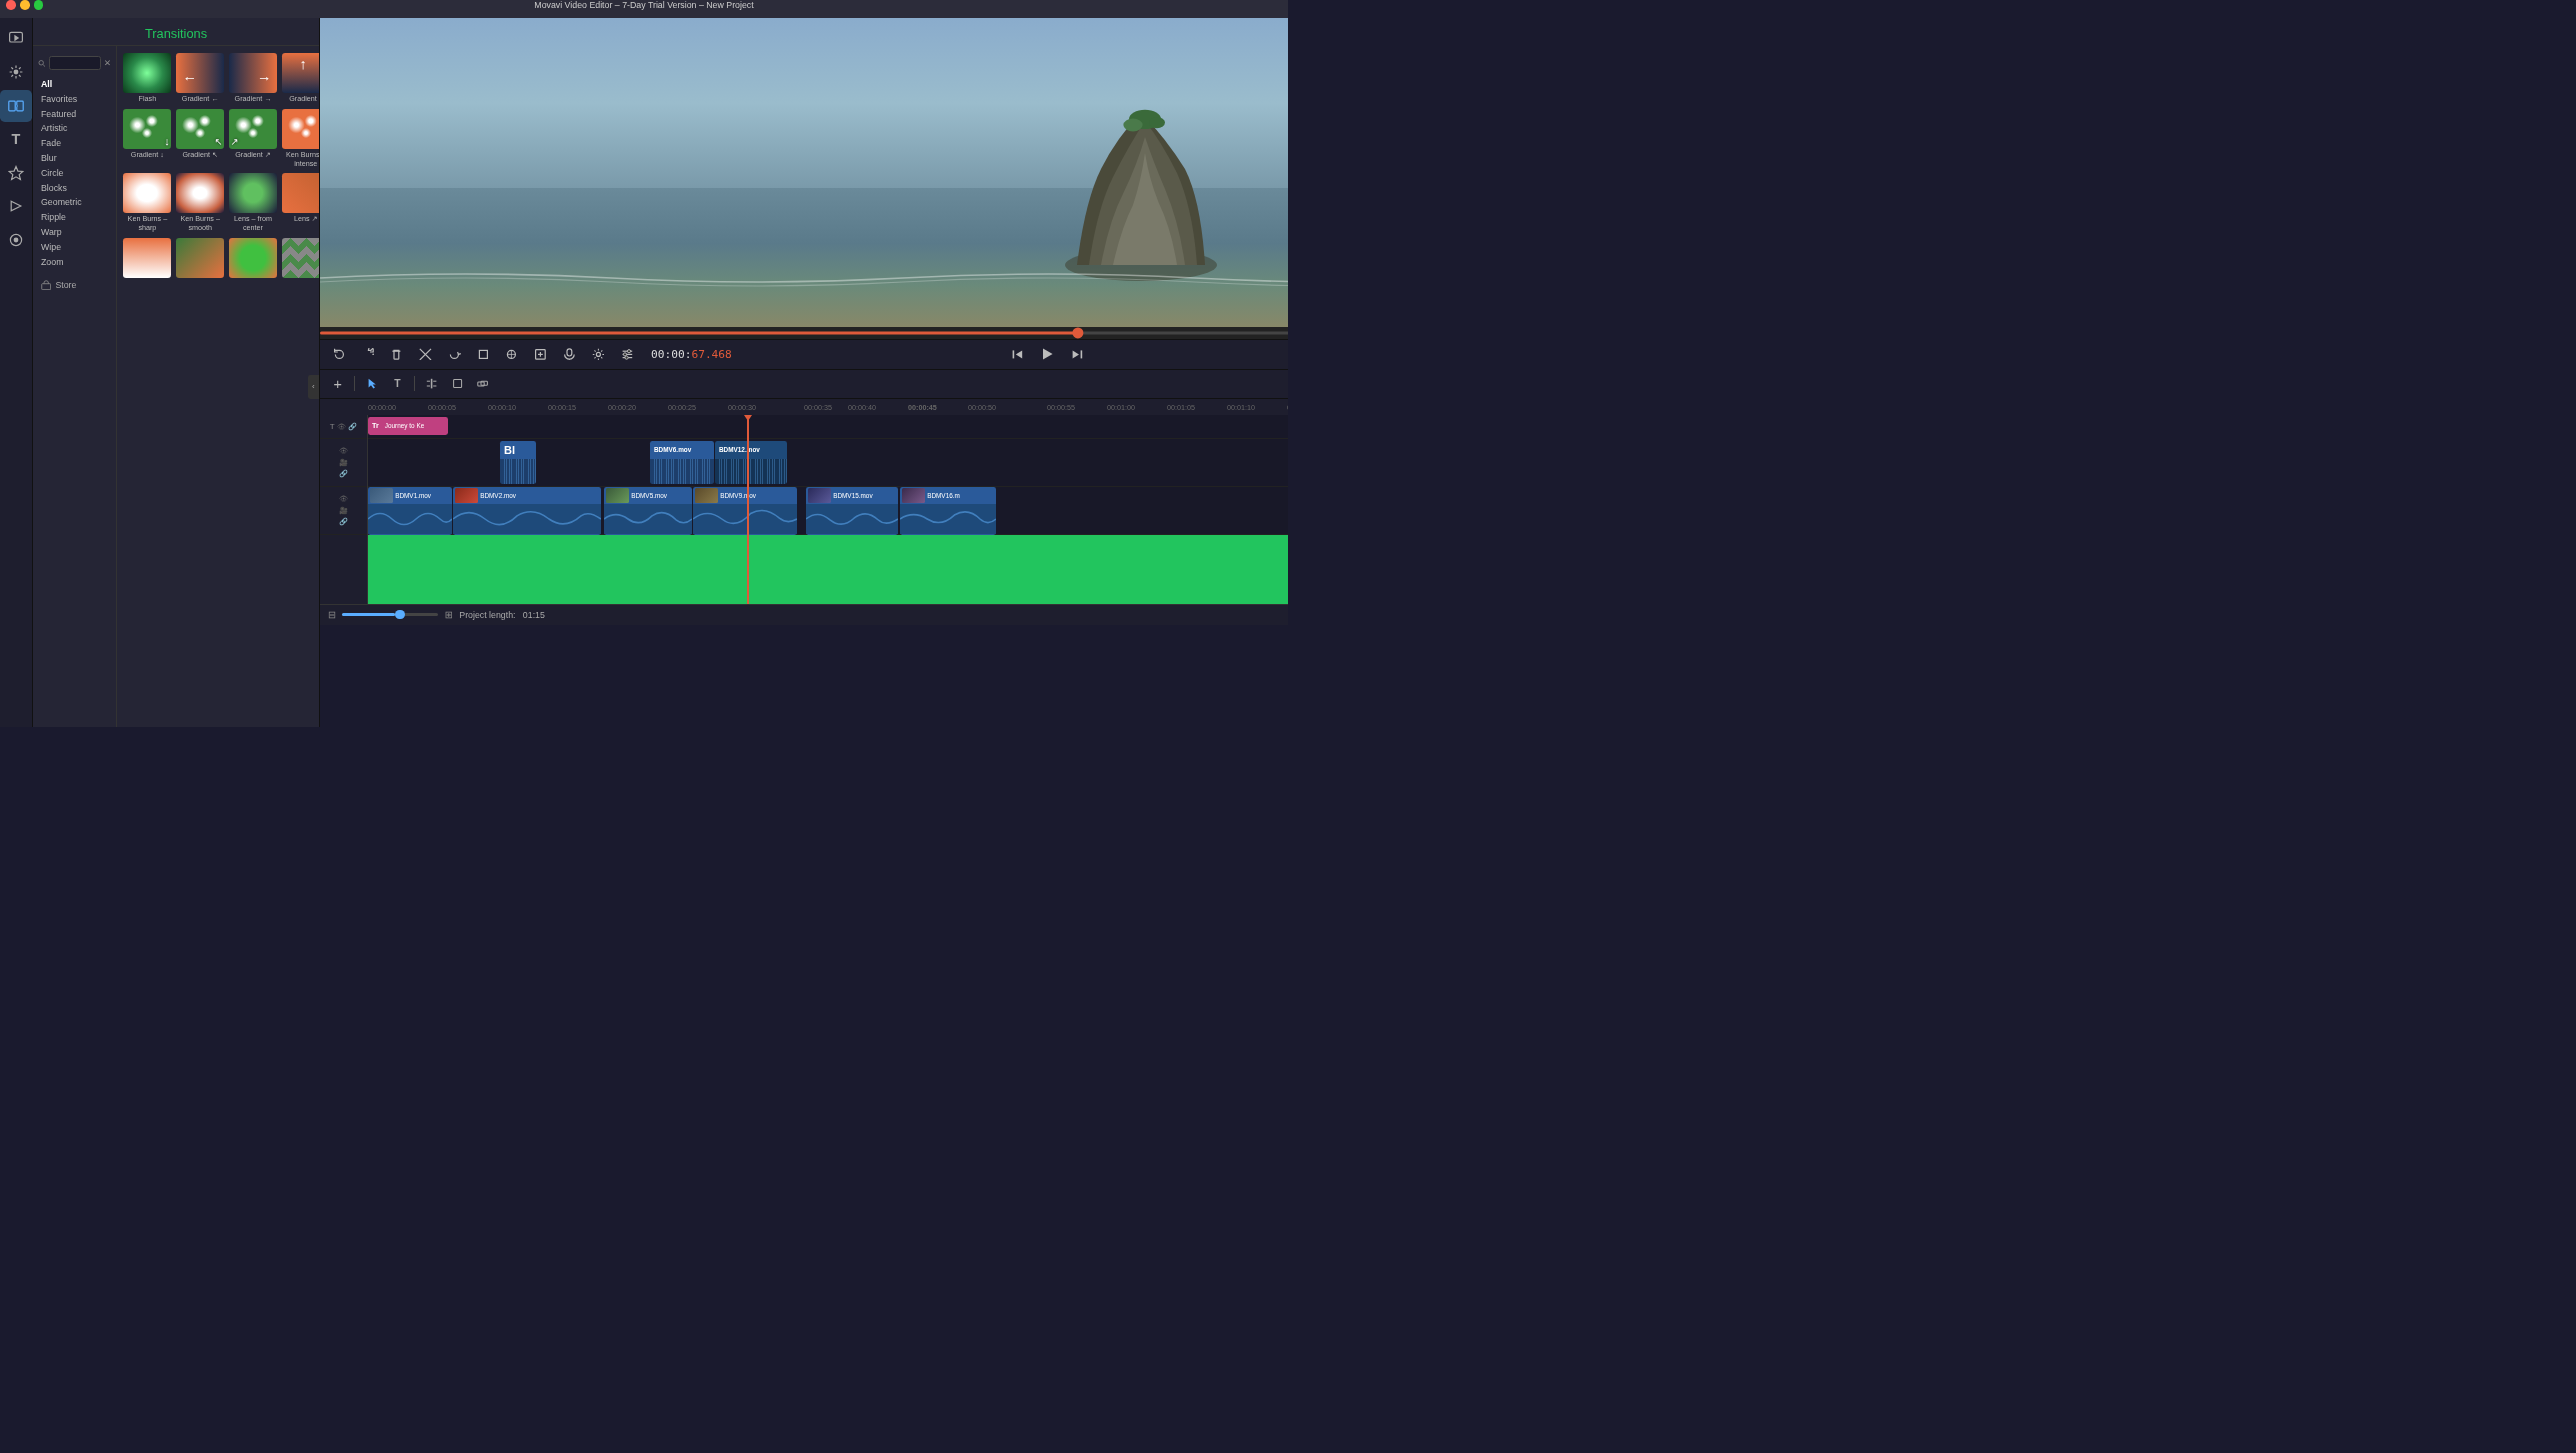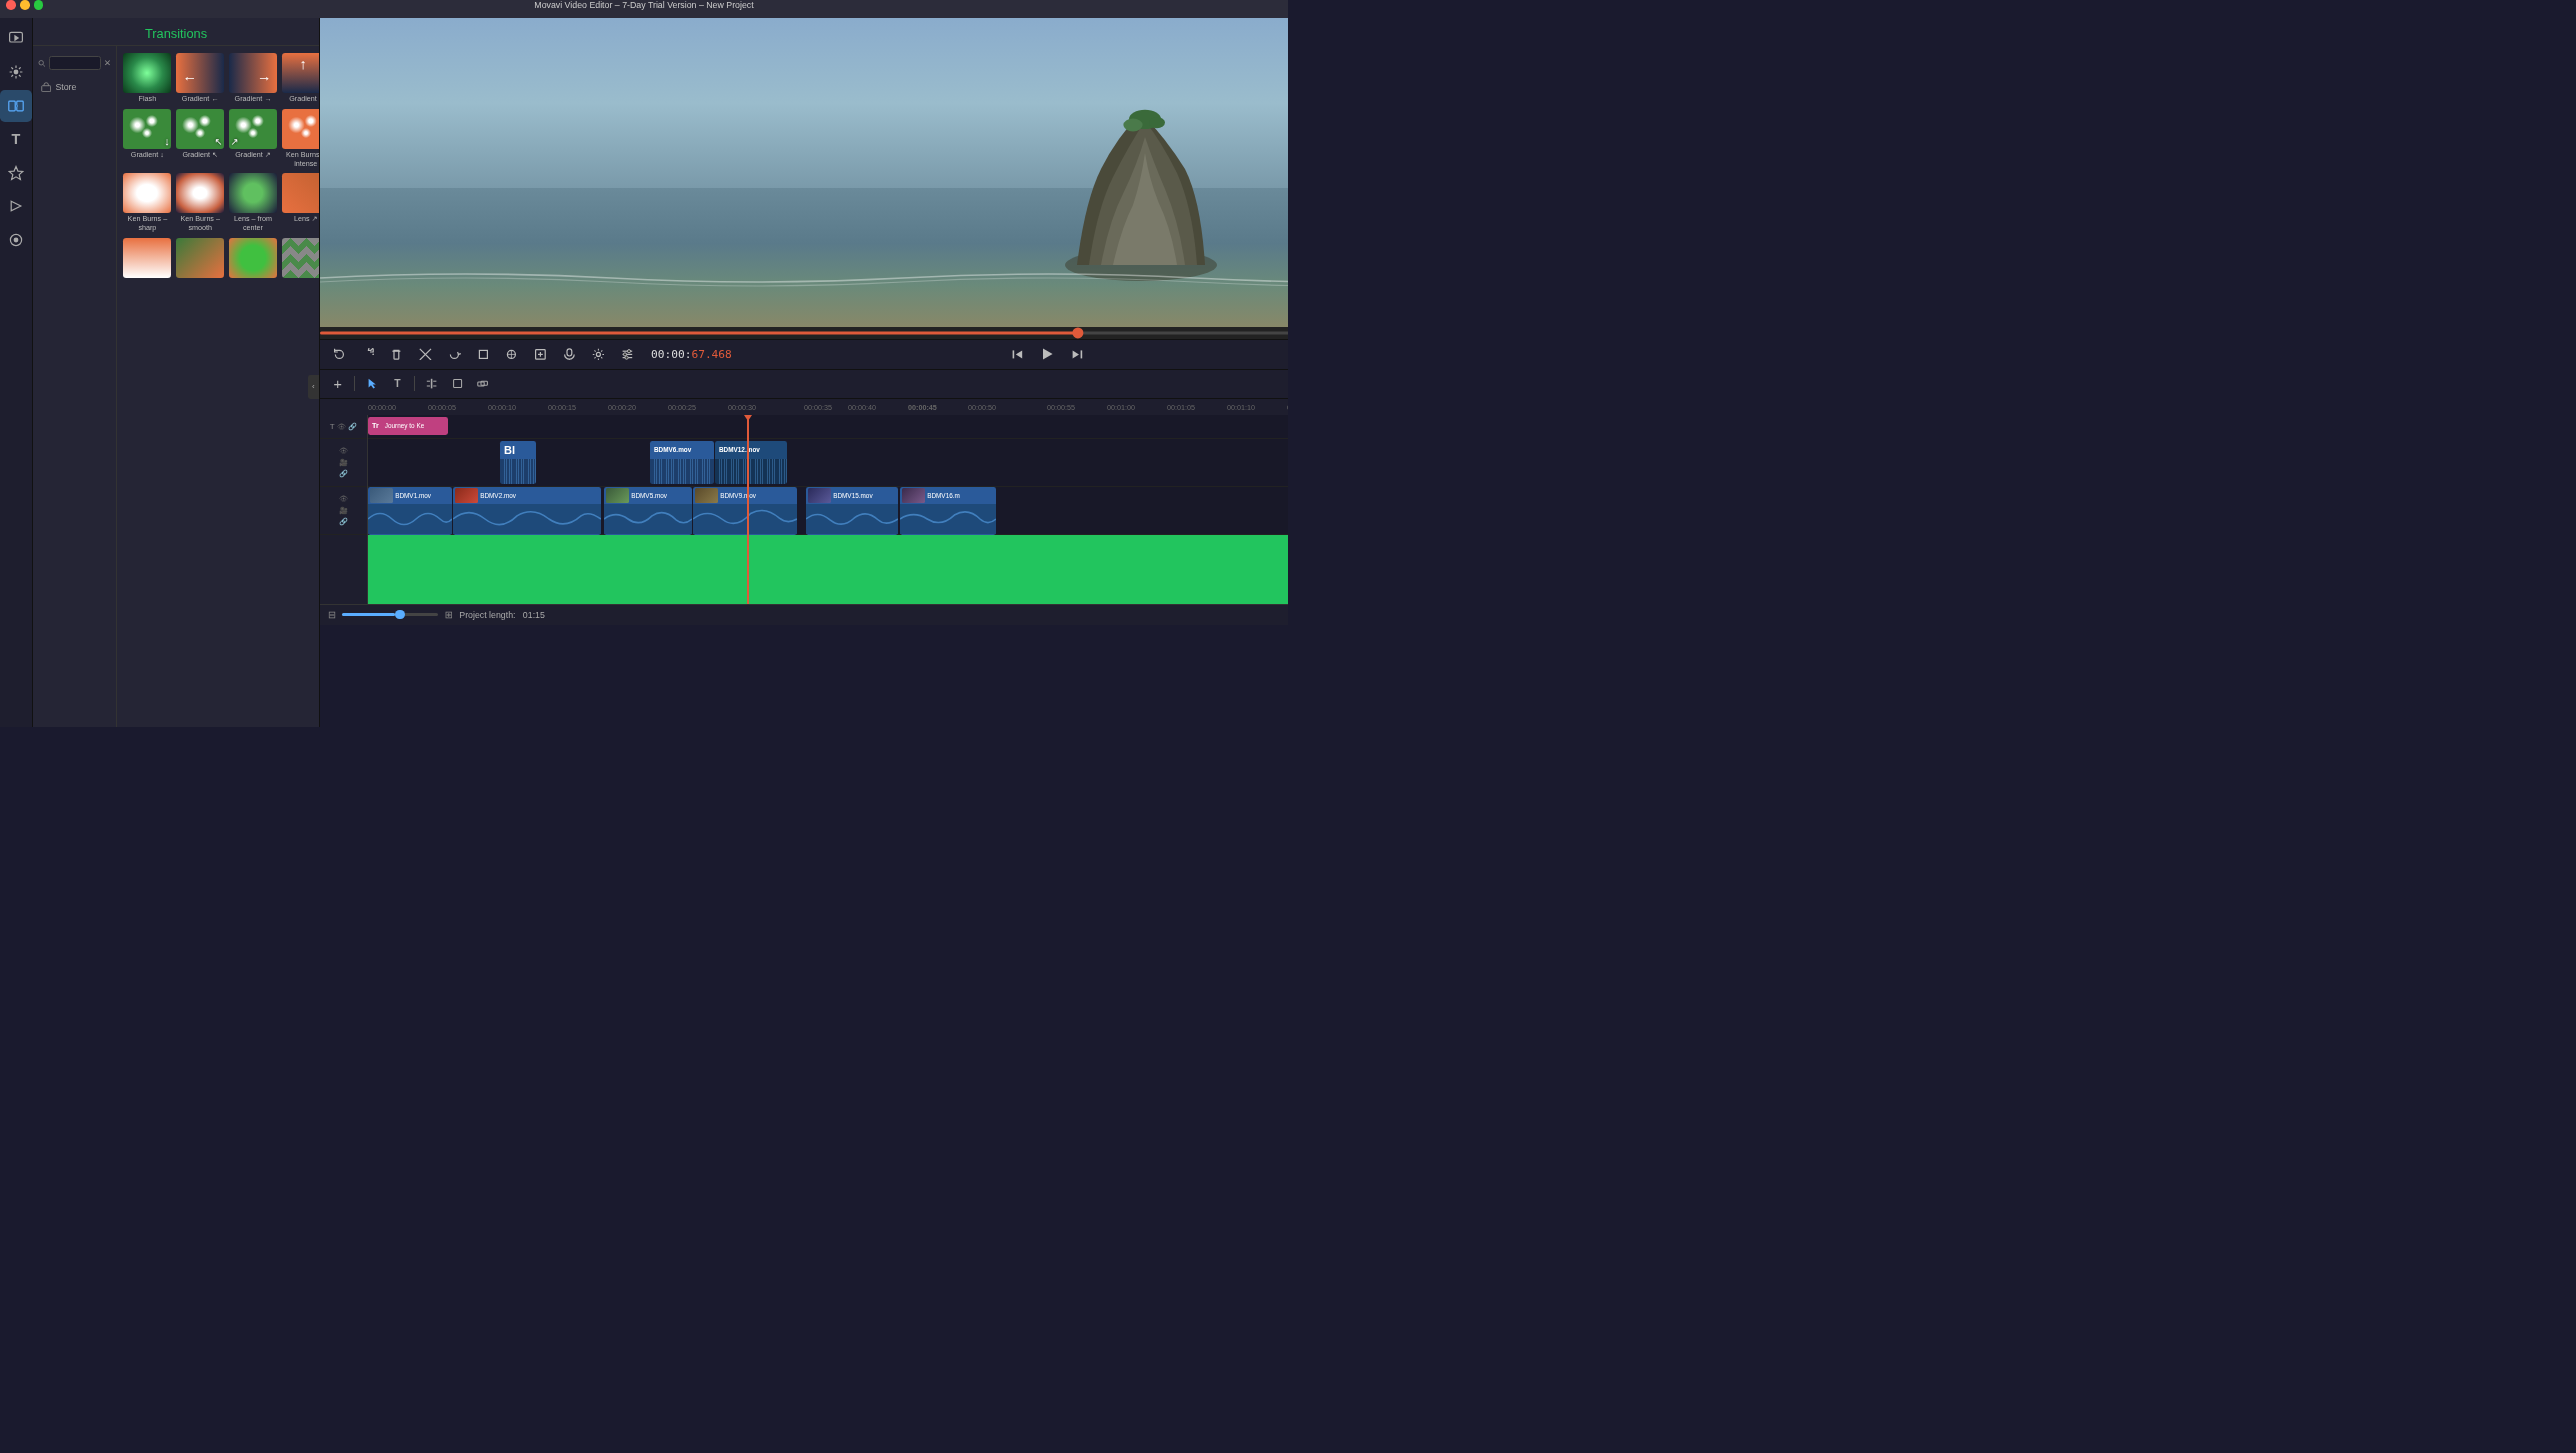--- a/index.html
+++ b/index.html
@@ -604,20 +604,35 @@
 
       <div id="transitions-sidebar">
         <div id="search-bar">
           <svg width="8.8" height="8.8" viewBox="0 0 12 12">
               <circle cx="5" cy="5" r="3.5" fill="none" stroke="#888" stroke-width="1.2"></circle>
               <line x1="8" y1="8" x2="11" y2="11" stroke="#888" stroke-width="1.2"></line>
             </svg>
           <input type="text" id="search-input" placeholder="" style="">
           <span class="close-search">✕</span>
         </div>
+        <ul class="category-list">
+          <li class="category-item active">All</li>
+          <li class="category-item">Favorites</li>
+          <li class="category-item">Featured</li>
+          <li class="category-item">Artistic</li>
+          <li class="category-item">Fade</li>
+          <li class="category-item">Blur</li>
+          <li class="category-item">Circle</li>
+          <li class="category-item">Blocks</li>
+          <li class="category-item">Geometric</li>
+          <li class="category-item">Ripple</li>
+          <li class="category-item">Warp</li>
+          <li class="category-item">Wipe</li>
+          <li class="category-item">Zoom</li>
+        </ul>
         <div class="store-btn">
           <svg width="10.4" height="10.4" viewBox="0 0 14 14">
               <rect x="1" y="5" width="12" height="8" rx="1" fill="none" stroke="#888" stroke-width="1.2"></rect>
               <path d="M4 5V4a3 3 0 016 0v1" fill="none" stroke="#888" stroke-width="1.2"></path>
             </svg>
           <span>Store</span>
         </div>
       </div>
 
       <div id="transitions-grid-container">

